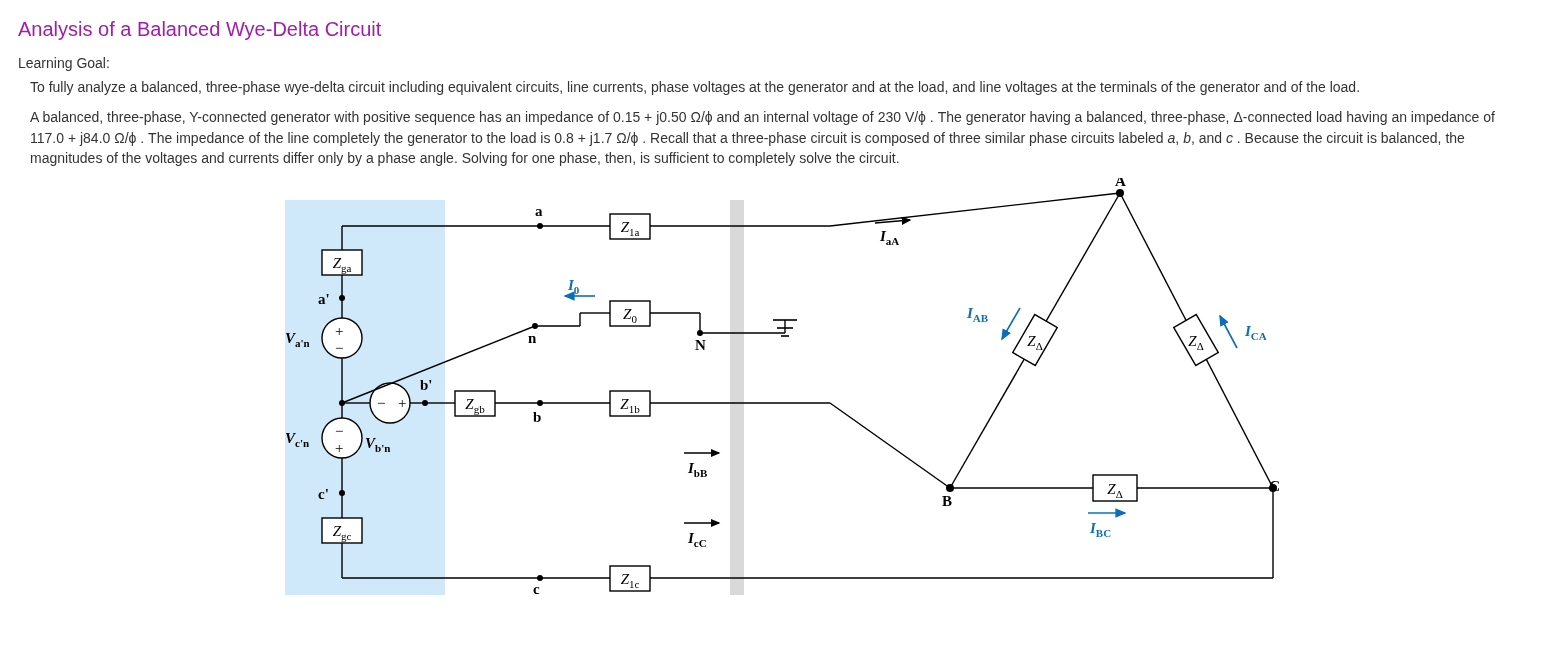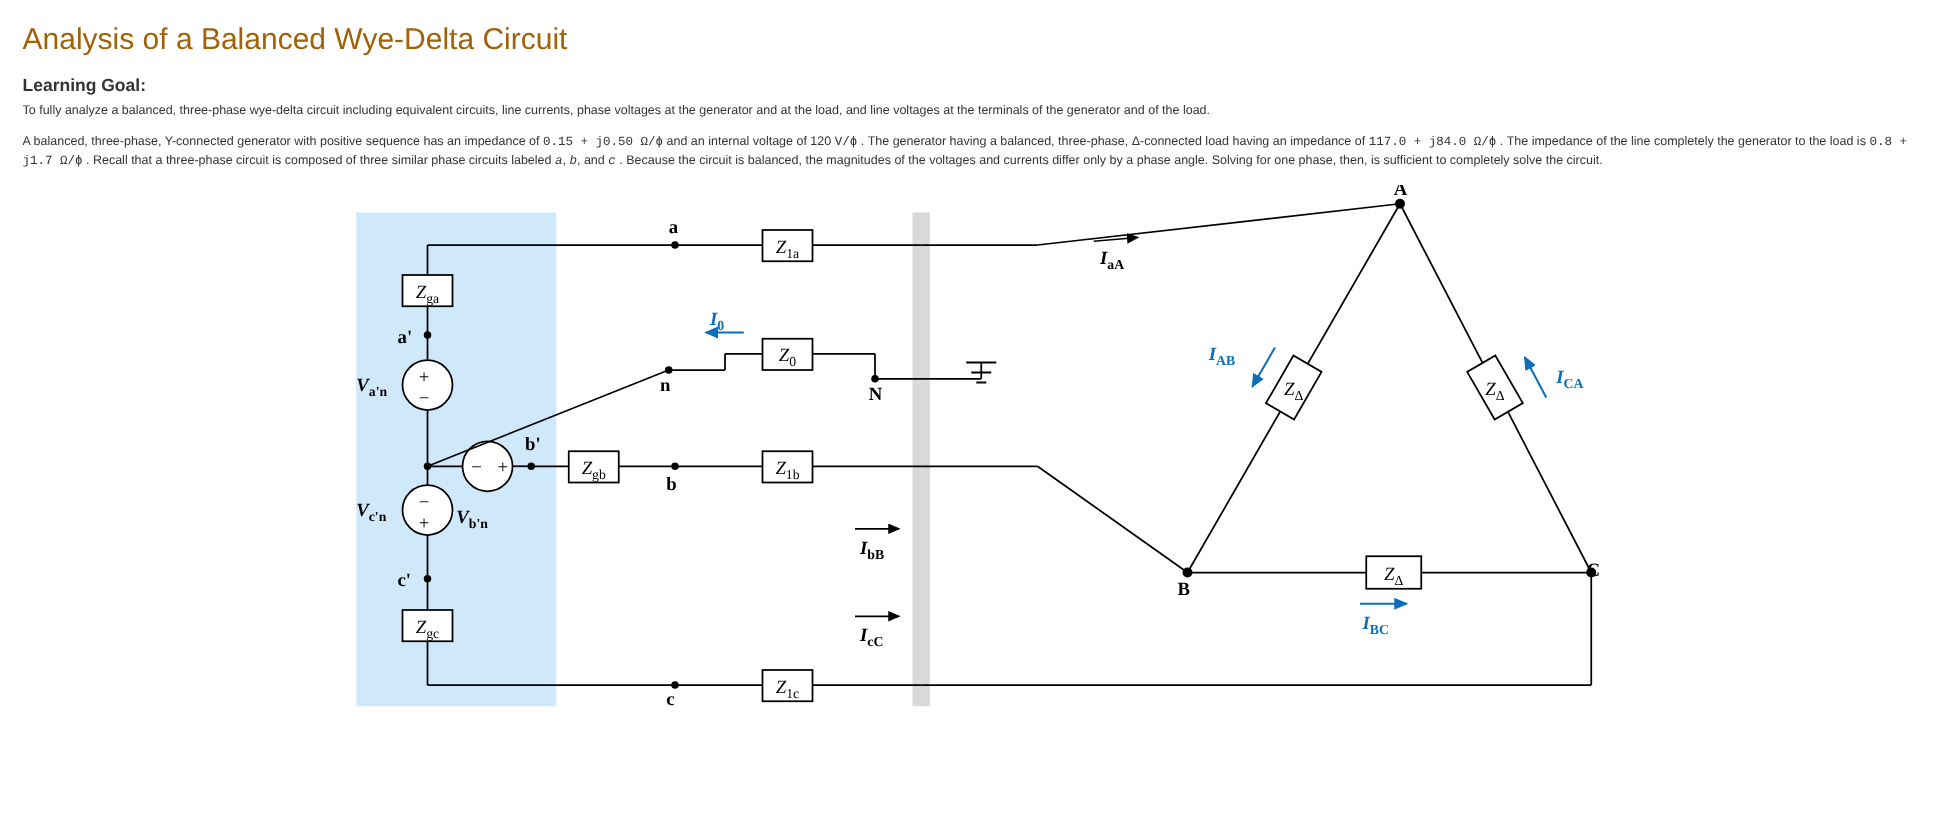--- a/index.html
+++ b/index.html
@@ -3,37 +3,37 @@
 <meta charset="utf-8">
 <style>
   body {
     font-family: Arial, Helvetica, sans-serif;
     font-size: 14px;
     color: #333;
     margin: 18px;
     background: #fff;
   }
   h1 {
-    font-size: 24px;
+    font-size: 20px;
     font-weight: 400;
-    color: #a16207;
+    color: #a21caf;
     margin: 0 0 14px 0;
   }
   .learning-goal-label {
-    font-weight: bold;
+    font-weight: normal;
     color: #333;
     margin: 0 0 6px 0;
   }
   p.body-text {
-    font-size: 10px;
+    font-size: 14px;
     color: #333;
     line-height: 1.45;
-    margin: 0 0 10px 0;
-  }
-  .math { font-family: Liberation Mono, monospace; }
+    margin: 0 0 10px 12px;
+  }
+  .math { font-family: Liberation Sans, sans-serif; }
   .diagram-wrap {
     display: flex;
     justify-content: center;
     margin-top: 6px;
   }
   svg { display: block; }
   .wire { stroke:#000; stroke-width:1.4; fill:none; }
   .node { fill:#000; }
   .box  { fill:#fff; stroke:#000; stroke-width:1.4; }
   .lbl  { font-family:"Times New Roman",serif; font-size:15px; fill:#000; }
@@ -49,21 +49,21 @@
 
 <h1>Analysis of a Balanced Wye-Delta Circuit</h1>
 
 <p class="learning-goal-label">Learning Goal:</p>
 
 <p class="body-text">To fully analyze a balanced, three-phase wye-delta circuit including equivalent circuits, line currents, phase voltages at the generator and at the load, and line voltages at the terminals of the generator and of the load.</p>
 
 <p class="body-text">
   <span>A balanced, three-phase, Y-connected generator with positive sequence has an impedance of </span>
   <span class="math">0.15 + j0.50 Ω/ϕ</span>
-  <span> and an internal voltage of 120 </span>
+  <span> and an internal voltage of 230 </span>
   <span class="math">V/ϕ</span>
   <span> . The generator having a balanced, three-phase, Δ-connected load having an impedance of </span>
   <span class="math">117.0 + j84.0 Ω/ϕ</span>
   <span> . The impedance of the line completely the generator to the load is </span>
   <span class="math">0.8 + j1.7 Ω/ϕ</span>
   <span> . Recall that a three-phase circuit is composed of three similar phase circuits labeled </span>
   <i class="math">a</i>,
   <i class="math">b</i>, and
   <i class="math">c</i>
   <span>. Because the circuit is balanced, the magnitudes of the voltages and currents differ only by a phase angle. Solving for one phase, then, is sufficient to completely solve the circuit.</span>

